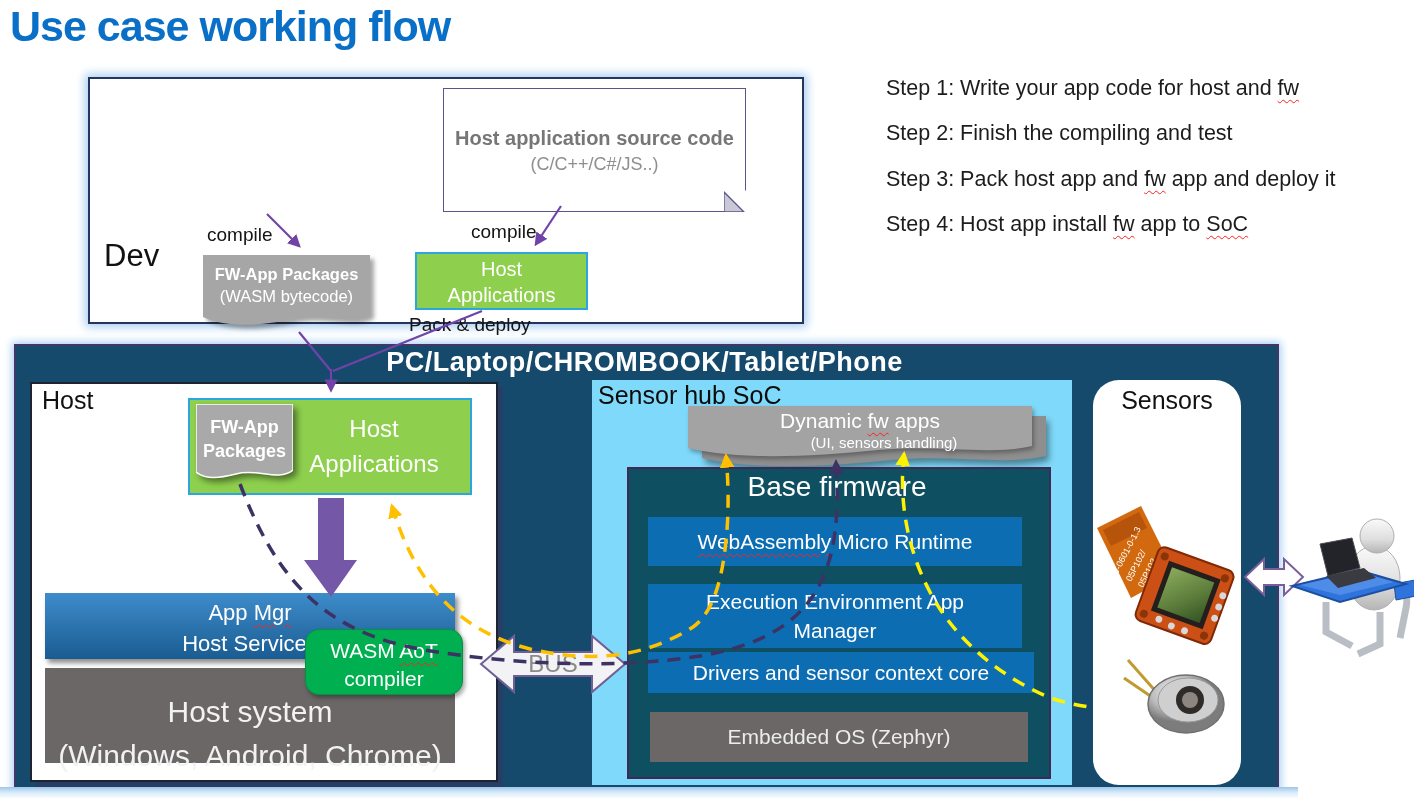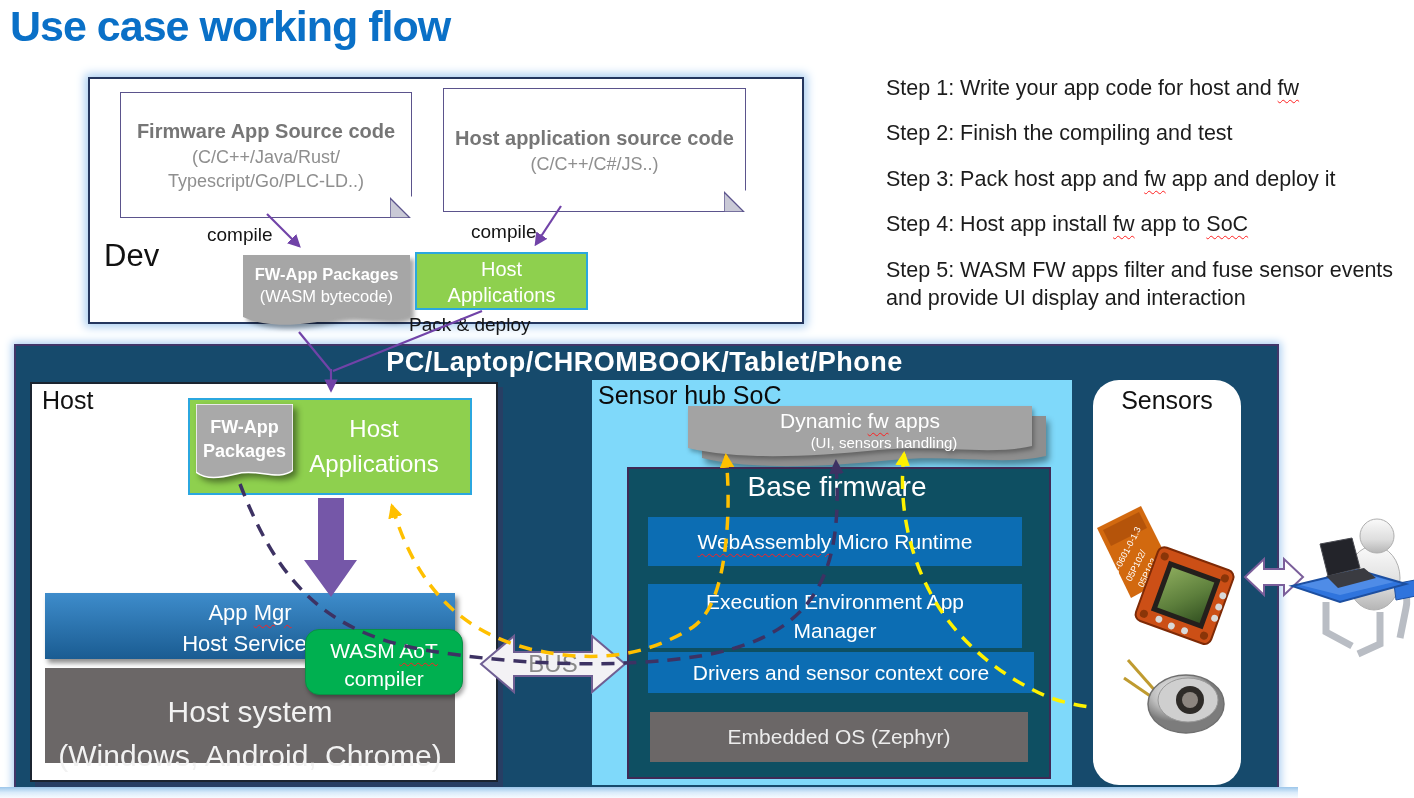--- a/index.html
+++ b/index.html
@@ -58,43 +58,34 @@
 </style>
 </head>
 <body>
 
 <div id="stage">
 
   <div id="slide-title" class="abs">Use case working flow</div>
 
   <div id="dev-box" class="abs"></div>
 
-  <div class="note abs" style="left:120px;top:92px;width:290px;height:124px;">
-    <div class="t">Firmware App Source code</div>
-    <div class="s">(C/C++/Java/Rust/</div>
-    <div class="s">Typescript/Go/PLC-LD..)</div>
-    <svg class="abs" style="right:-1px;bottom:-1px" width="22" height="22">
-      <polygon points="0,22 22,22 22,0" fill="#ffffff"></polygon>
-      <polygon points="0,22 20,22 0,2" fill="#c9c9d6" stroke="#5b538c" stroke-width="1.3"></polygon>
-    </svg>
-  </div>
 
   <div class="note abs" style="left:443px;top:88px;width:301px;height:122px;">
     <div class="t">Host application source code</div>
     <div class="s">(C/C++/C#/JS..)</div>
     <svg class="abs" style="right:-1px;bottom:-1px" width="22" height="22">
       <polygon points="0,22 22,22 22,0" fill="#ffffff"></polygon>
       <polygon points="0,22 20,22 0,2" fill="#c9c9d6" stroke="#5b538c" stroke-width="1.3"></polygon>
     </svg>
   </div>
 
   <div class="lbl abs" style="left:207px;top:224px;">compile</div>
   <div class="lbl abs" style="left:471px;top:221px;">compile</div>
 
-  <div class="abs" style="left:203px;top:255px;width:167px;height:80px;filter:drop-shadow(4px 4px 2px rgba(0,0,0,.35));margin-left:40px;">
+  <div class="abs" style="left:203px;top:255px;width:167px;height:80px;filter:drop-shadow(4px 4px 2px rgba(0,0,0,.35));">
     <svg width="167" height="80" viewBox="0 0 167 80">
       <path d="M0,0 H167 V60 C146,71 120,57 90,64 C62,70 26,74 0,62 Z" fill="#a6a6a6"></path>
     </svg>
     <div class="doc-text" style="top:10px;font-weight:bold;font-size:16.5px;">FW-App Packages</div>
     <div class="doc-text" style="top:32px;font-size:16.5px;">(WASM bytecode)</div>
   </div>
 
   <div class="greenbox abs" style="left:415px;top:252px;width:173px;height:58px;font-size:20px;line-height:1.3;padding-top:2px;box-sizing:border-box;">
     <div>Host</div>
     <div>Applications</div>
@@ -245,21 +236,20 @@
     <polygon points="10,88 76,72 124,86 58,104" fill="#2f74dd" stroke="#1d4fa0" stroke-width="2"></polygon>
     <polygon points="18,87 76,74 112,84 58,97" fill="#6aa0ee" opacity=".55"></polygon>
     <polygon points="44,78 82,70 94,80 56,90" fill="#3a3b41"></polygon>
   </svg>
 
   <div id="steps" class="abs">
     <div class="step"><span>Step 1: Write your app code for host and </span><span class="sq">fw</span></div>
     <div class="step">Step 2: Finish the compiling and test</div>
     <div class="step"><span>Step 3: Pack host app and </span><span class="sq">fw</span><span> app and deploy it</span></div>
     <div class="step"><span>Step 4: Host app install </span><span class="sq">fw</span><span> app to </span><span class="sq">SoC</span></div>
-    <div class="step">Step 5: WASM FW apps filter and fuse sensor events and provide UI display and interaction</div>
   </div>
 
   <div id="bottom-strip" class="abs"></div>
 
   <svg id="overlay" width="1414" height="798" viewBox="0 0 1414 798">
     <defs>
       <marker id="mPu" viewBox="0 0 10 10" refX="8" refY="5" markerWidth="6" markerHeight="6" orient="auto">
         <path d="M0,0 L10,5 L0,10 Z" fill="#7143a8"></path>
       </marker>
       <marker id="mPd" viewBox="0 0 10 10" refX="8" refY="5" markerWidth="4.2" markerHeight="4.2" orient="auto">

